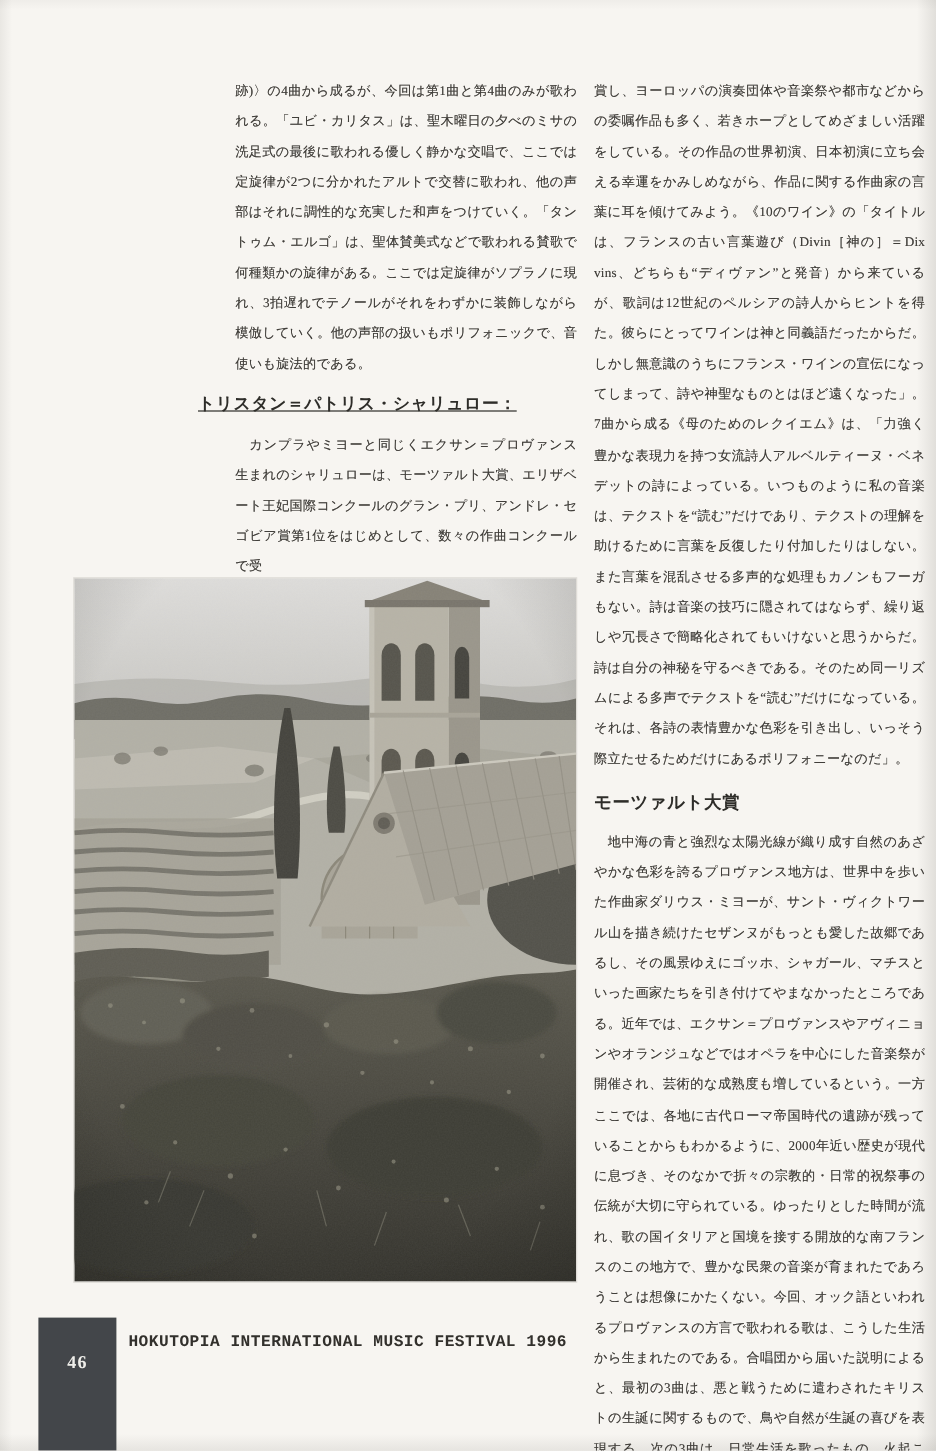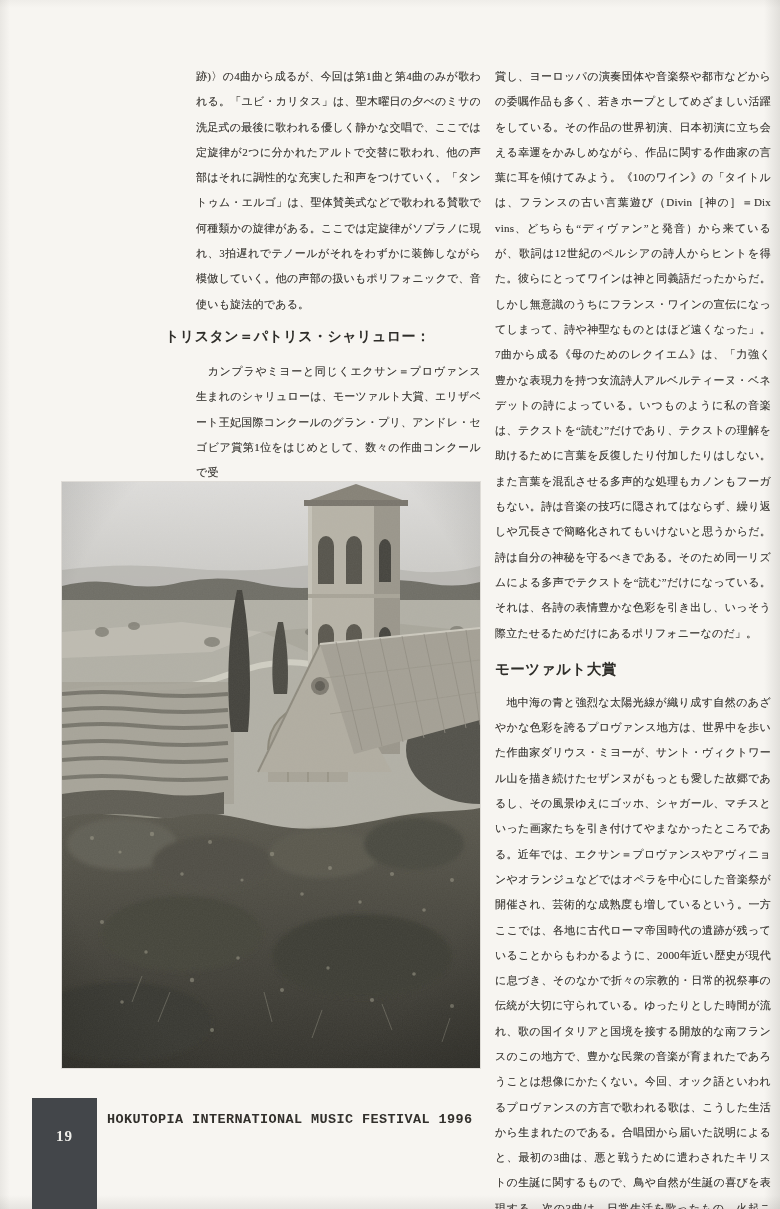--- a/index.html
+++ b/index.html
@@ -24,21 +24,21 @@
     font-family:"Liberation Sans","DejaVu Sans",sans-serif;
     font-size:14px;line-height:24px;font-weight:700;color:#2e2d29;
     letter-spacing:.5px;text-align:left;
   }
   h3.sec{
     margin:12px 0 10px 0;
     font-family:"Liberation Sans","DejaVu Sans",sans-serif;
     font-size:14.5px;line-height:22px;font-weight:700;color:#2e2d29;
     letter-spacing:.5px;text-align:left;
   }
-  h2.sec span{display:block;}
+  h2.sec span{display:block;text-decoration:underline;}
   figure.photo{
     position:absolute;left:62px;top:482px;width:418px;height:586px;margin:0;
     box-shadow:inset 0 0 14px rgba(40,40,34,.18), 0 0 0 1px rgba(150,148,140,.25);
   }
   figure.photo svg{display:block;}
   .footer-bar{
     position:absolute;left:32px;top:1098px;width:65px;height:111px;
     background:#43464a;
   }
   .footer-bar .num{
@@ -222,17 +222,17 @@
     </svg>
   </figure>
 
   <div class="col col-right">
     <p>賞し、ヨーロッパの演奏団体や音楽祭や都市などからの委嘱作品も多く、若きホープとしてめざましい活躍をしている。その作品の世界初演、日本初演に立ち会える幸運をかみしめながら、作品に関する作曲家の言葉に耳を傾けてみよう。《10のワイン》の「タイトルは、フランスの古い言葉遊び（Divin［神の］＝Dix vins、どちらも“ディヴァン”と発音）から来ているが、歌詞は12世紀のペルシアの詩人からヒントを得た。彼らにとってワインは神と同義語だったからだ。しかし無意識のうちにフランス・ワインの宣伝になってしまって、詩や神聖なものとはほど遠くなった」。7曲から成る《母のためのレクイエム》は、「力強く豊かな表現力を持つ女流詩人アルベルティーヌ・ベネデットの詩によっている。いつものように私の音楽は、テクストを“読む”だけであり、テクストの理解を助けるために言葉を反復したり付加したりはしない。また言葉を混乱させる多声的な処理もカノンもフーガもない。詩は音楽の技巧に隠されてはならず、繰り返しや冗長さで簡略化されてもいけないと思うからだ。詩は自分の神秘を守るべきである。そのため同一リズムによる多声でテクストを“読む”だけになっている。それは、各詩の表情豊かな色彩を引き出し、いっそう際立たせるためだけにあるポリフォニーなのだ」。</p>
     <h3 class="sec">モーツァルト大賞</h3>
     <p>　地中海の青と強烈な太陽光線が織り成す自然のあざやかな色彩を誇るプロヴァンス地方は、世界中を歩いた作曲家ダリウス・ミヨーが、サント・ヴィクトワール山を描き続けたセザンヌがもっとも愛した故郷であるし、その風景ゆえにゴッホ、シャガール、マチスといった画家たちを引き付けてやまなかったところである。近年では、エクサン＝プロヴァンスやアヴィニョンやオランジュなどではオペラを中心にした音楽祭が開催され、芸術的な成熟度も増しているという。一方ここでは、各地に古代ローマ帝国時代の遺跡が残っていることからもわかるように、2000年近い歴史が現代に息づき、そのなかで折々の宗教的・日常的祝祭事の伝統が大切に守られている。ゆったりとした時間が流れ、歌の国イタリアと国境を接する開放的な南フランスのこの地方で、豊かな民衆の音楽が育まれたであろうことは想像にかたくない。今回、オック語といわれるプロヴァンスの方言で歌われる歌は、こうした生活から生まれたのである。合唱団から届いた説明によると、最初の3曲は、悪と戦うために遣わされたキリストの生誕に関するもので、鳥や自然が生誕の喜びを表現する。次の3曲は、日常生活を歌ったもの。火起こしの《ふいご》、村祭りのときに村人がこぞって踊るマズルカは、太陽の熱さを避けて松の木陰で踊られる。《聖なる杯》は、プロヴァンス賛歌であるとともに、純度の高い良質なワインと、伝統と土地を大切にする自由で誇り高い民を讃える歌でもあるという。</p>
   </div>
 
   <div class="footer-bar">
-    <span class="num">19</span>
+    <span class="num">46</span>
   </div>
   <div class="footer-title">HOKUTOPIA INTERNATIONAL MUSIC FESTIVAL 1996</div>
 
 </div>
 
 </body></html>

